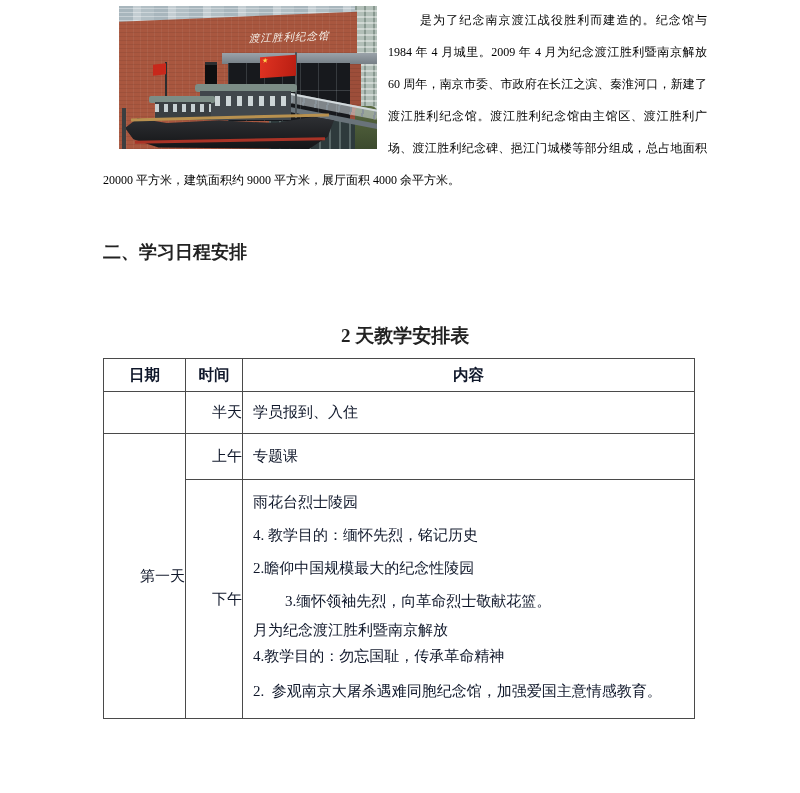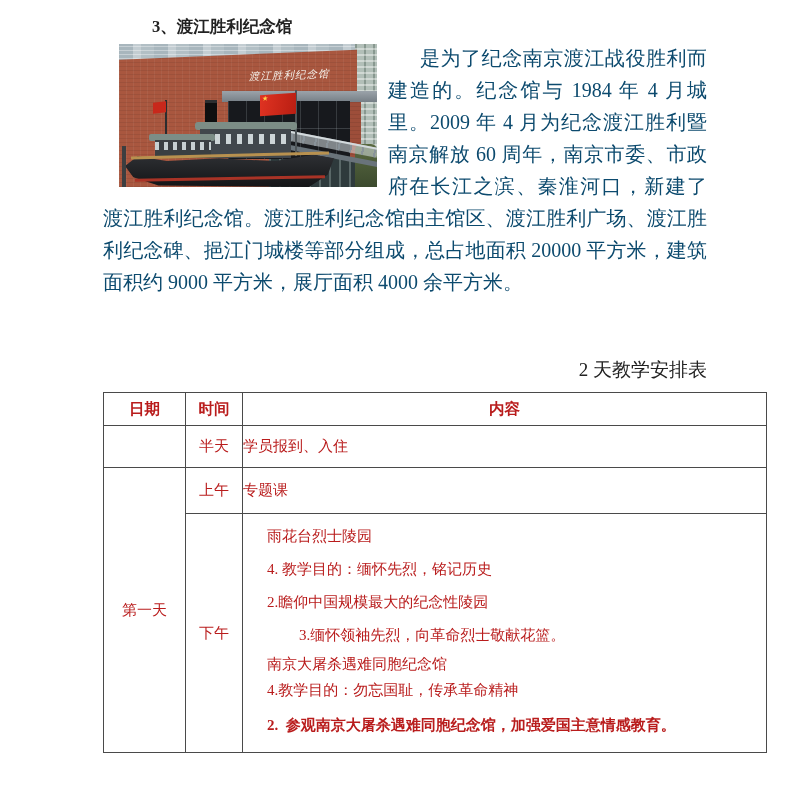--- a/index.html
+++ b/index.html
@@ -7,26 +7,26 @@
   body {
     width:800px; height:793px; position:relative; overflow:hidden;
     font-family:"Liberation Serif","DejaVu Serif",serif;
     color:#303030;
   }
   .content { margin:0 93px 0 103px; }
 
   
   .h-sub { font-size:16.5px; font-weight:bold; margin:16px 0 0 49px; line-height:22px; color:#222; }
   .h-section { font-size:18px; font-weight:bold; margin-top:44px; line-height:24px; color:#222; }
-  .table-title { font-size:19px; font-weight:normal; text-align:right; margin-top:59px; line-height:25px; color:#222; }
+  .table-title { font-size:19px; font-weight:bold; text-align:center; margin-top:59px; line-height:25px; color:#222; }
 
   
   .intro { margin-top:4px; overflow:visible; }
   .intro::after { content:""; display:block; clear:both; }
-  .intro-text { font-size:20px; line-height:32px; text-align:justify; text-indent:32px; color:#0c4a6e; }
+  .intro-text { font-size:12px; line-height:32px; text-align:justify; text-indent:32px; color:#000000; }
 
   
   .photo {
     float:left; position:relative; width:258px; height:143px;
     margin:2px 11px 4px 16px; overflow:hidden; background:#cdd5d8;
   }
   .photo div { position:absolute; }
   .ph-sky { left:0; top:0; width:258px; height:143px;
     background:linear-gradient(#c5ced3,#d9dee0 70%); }
   .ph-towers-top { left:0; top:0; width:238px; height:19px;
@@ -79,40 +79,39 @@
   .ph-mast-front { left:46px; top:56px; width:2px; height:42px; background:#2b2d2f; }
   .ph-flag-small { left:34px; top:58px; width:13px; height:11px; background:#c8281b; transform:skewY(-6deg); }
   .ph-hull { left:6px; top:108px; width:209px; height:35px;
     background:linear-gradient(#303236,#141517);
     clip-path:polygon(0 40%,6% 12%,20% 26%,45% 18%,72% 26%,90% 8%,100% 18%,97% 65%,88% 100%,16% 96%,4% 72%); }
   .ph-stripe-gold { left:12px; top:110px; width:198px; height:3px; background:#b8914f; transform:rotate(-1.5deg); }
   .ph-stripe-red { left:16px; top:133px; width:190px; height:3px; background:#a93326; transform:rotate(-1deg); }
   .ph-lamp { left:3px; top:102px; width:4px; height:41px; background:#3c3e40; }
 
   
-  table.schedule { border-collapse:collapse; width:664px; margin-top:10px; table-layout:fixed;
-    font-size:15px; color:#b91c1c; }
+  table.schedule { border-collapse:collapse; width:592px; margin-top:10px; table-layout:fixed;
+    font-size:15px; color:#0f172a; }
   table.schedule th, table.schedule td { border:1px solid #4a4a4a; }
   table.schedule th { font-size:15.5px; font-weight:bold; height:33px; text-align:center; }
   col.c-date { width:82px; } col.c-time { width:57px; }
-  td.c-center { text-align:center; vertical-align:middle; }
+  td.c-center { text-align:right; vertical-align:middle; }
   tr.r-checkin { height:42px; } tr.r-morning { height:46px; } tr.r-afternoon { height:233px; }
-  td.cell-content { vertical-align:middle; white-space:pre-wrap; }
-  td.cell-afternoon { vertical-align:top; padding:12px 8px 0 24px; }
+  td.cell-content { padding-left:10px; vertical-align:middle; white-space:pre-wrap; }
+  td.cell-afternoon { vertical-align:top; padding:12px 8px 0 10px; }
   td.cell-afternoon p { line-height:21px; margin:0 0 12px 0; white-space:pre-wrap; }
   td.cell-afternoon p.sp-md { margin-bottom:8px;margin-left:32px; }
   td.cell-afternoon p.sp-sm { margin-bottom:5px; }
-  td.cell-afternoon p.gap-above { margin-top:14px; margin-bottom:16px;font-weight:bold; }
+  td.cell-afternoon p.gap-above { margin-top:14px; margin-bottom:16px; }
 </style>
 </head>
 <body>
 
 <div class="content">
 
-  <div class="h-sub">3、渡江胜利纪念馆</div>
 
   <div class="intro">
     <div class="photo">
       <div class="ph-sky"></div>
       <div class="ph-towers-top"></div>
       <div class="ph-towers-right"></div>
       <div class="ph-wall"></div>
       <div class="ph-pillar"></div>
       <div class="ph-green-right"></div>
       <div class="ph-beam"></div>
@@ -134,20 +133,21 @@
       <div class="ph-cabin-front-roof"></div>
       <div class="ph-cabin-front"></div>
       <div class="ph-hull"></div>
       <div class="ph-stripe-gold"></div>
       <div class="ph-stripe-red"></div>
       <div class="ph-lamp"></div>
     </div>
     <p class="intro-text">是为了纪念南京渡江战役胜利而建造的。纪念馆与 1984 年 4 月城里。2009 年 4 月为纪念渡江胜利暨南京解放 60 周年，南京市委、市政府在长江之滨、秦淮河口，新建了渡江胜利纪念馆。渡江胜利纪念馆由主馆区、渡江胜利广场、渡江胜利纪念碑、挹江门城楼等部分组成，总占地面积 20000 平方米，建筑面积约 9000 平方米，展厅面积 4000 余平方米。</p>
   </div>
 
+  <div class="h-section">二、学习日程安排</div>
 
   <div class="table-title">2 天教学安排表</div>
 
   <table class="schedule">
     <colgroup>
         <col class="c-date">
         <col class="c-time">
         <col>
       </colgroup>
     <tbody>
@@ -166,21 +166,21 @@
       <td class="c-center">上午</td>
       <td class="cell-content">专题课</td>
     </tr>
     <tr class="r-afternoon">
       <td class="c-center">下午</td>
       <td class="cell-afternoon">
         <p>雨花台烈士陵园</p>
         <p>4. 教学目的：缅怀先烈，铭记历史</p>
         <p>2.瞻仰中国规模最大的纪念性陵园</p>
         <p class="sp-md">3.缅怀领袖先烈，向革命烈士敬献花篮。</p>
-        <p class="sp-sm">南京大屠杀遇难同胞纪念馆</p>
+        <p class="sp-sm">月为纪念渡江胜利暨南京解放</p>
         <p class="sp-sm">4.教学目的：勿忘国耻，传承革命精神</p>
         <p class="gap-above">2.  参观南京大屠杀遇难同胞纪念馆，加强爱国主意情感教育。</p>
       </td>
     </tr>
   </tbody>
     </table>
 
 </div>
 
 </body></html>

